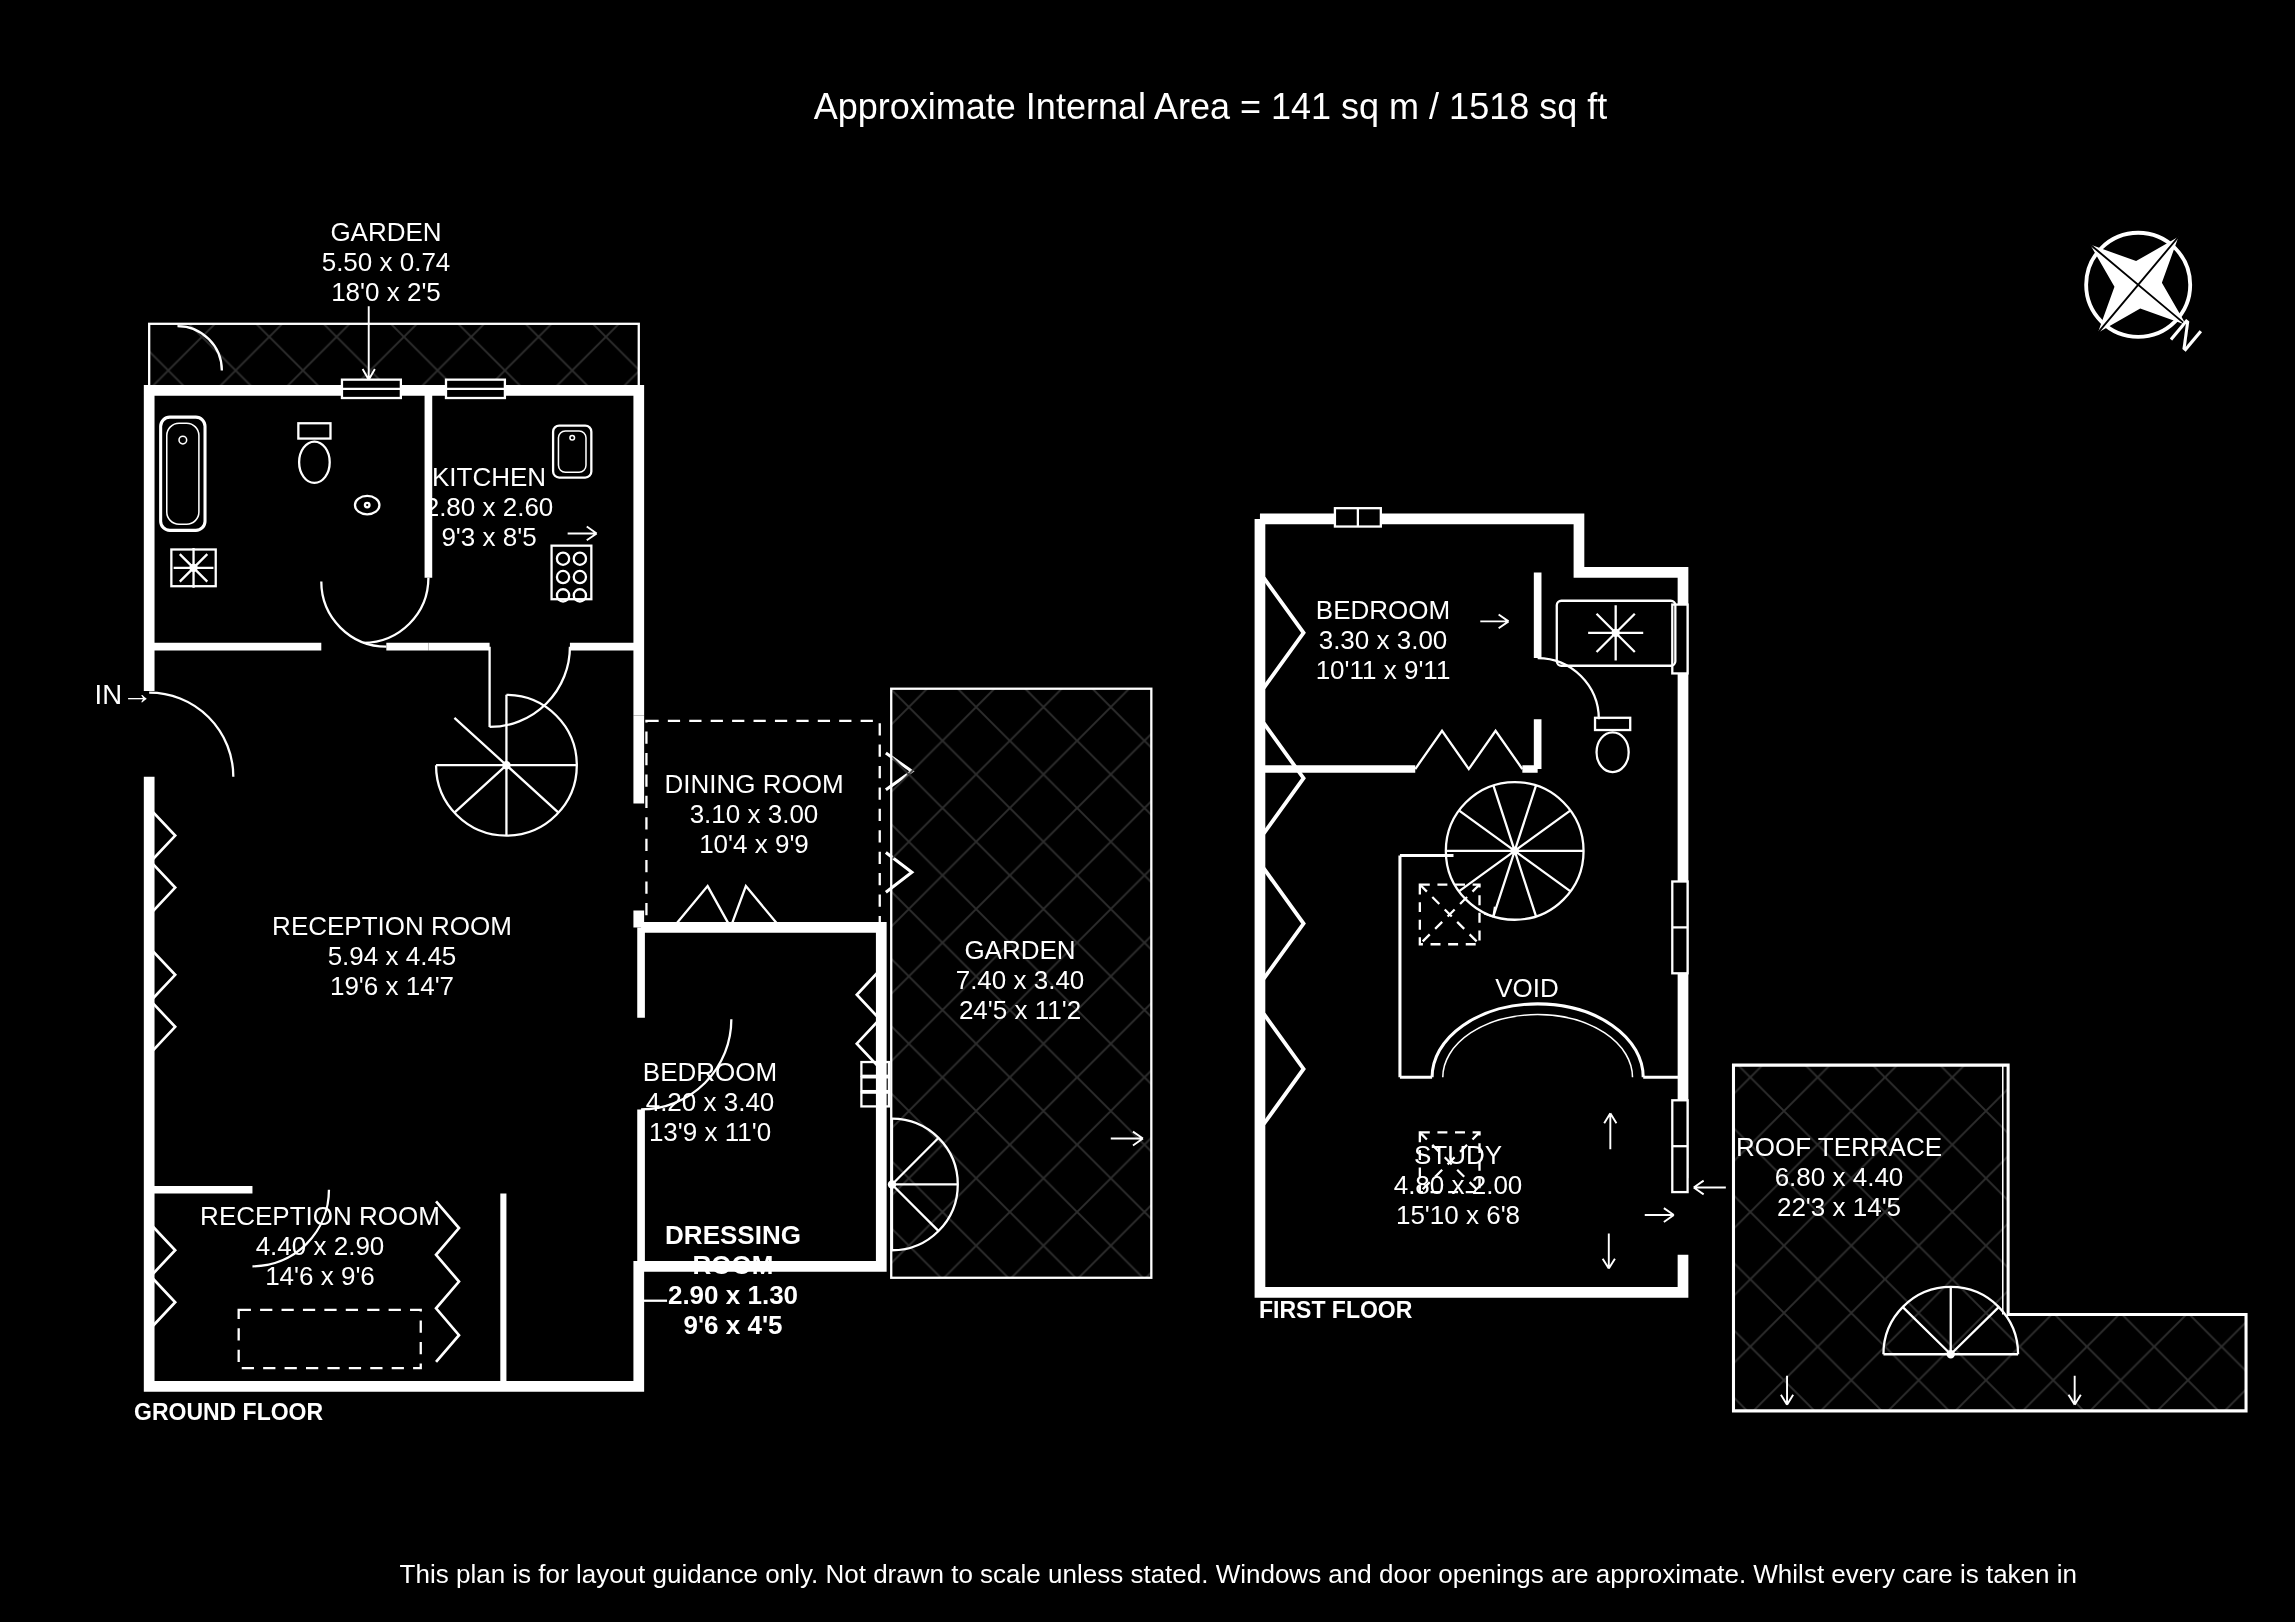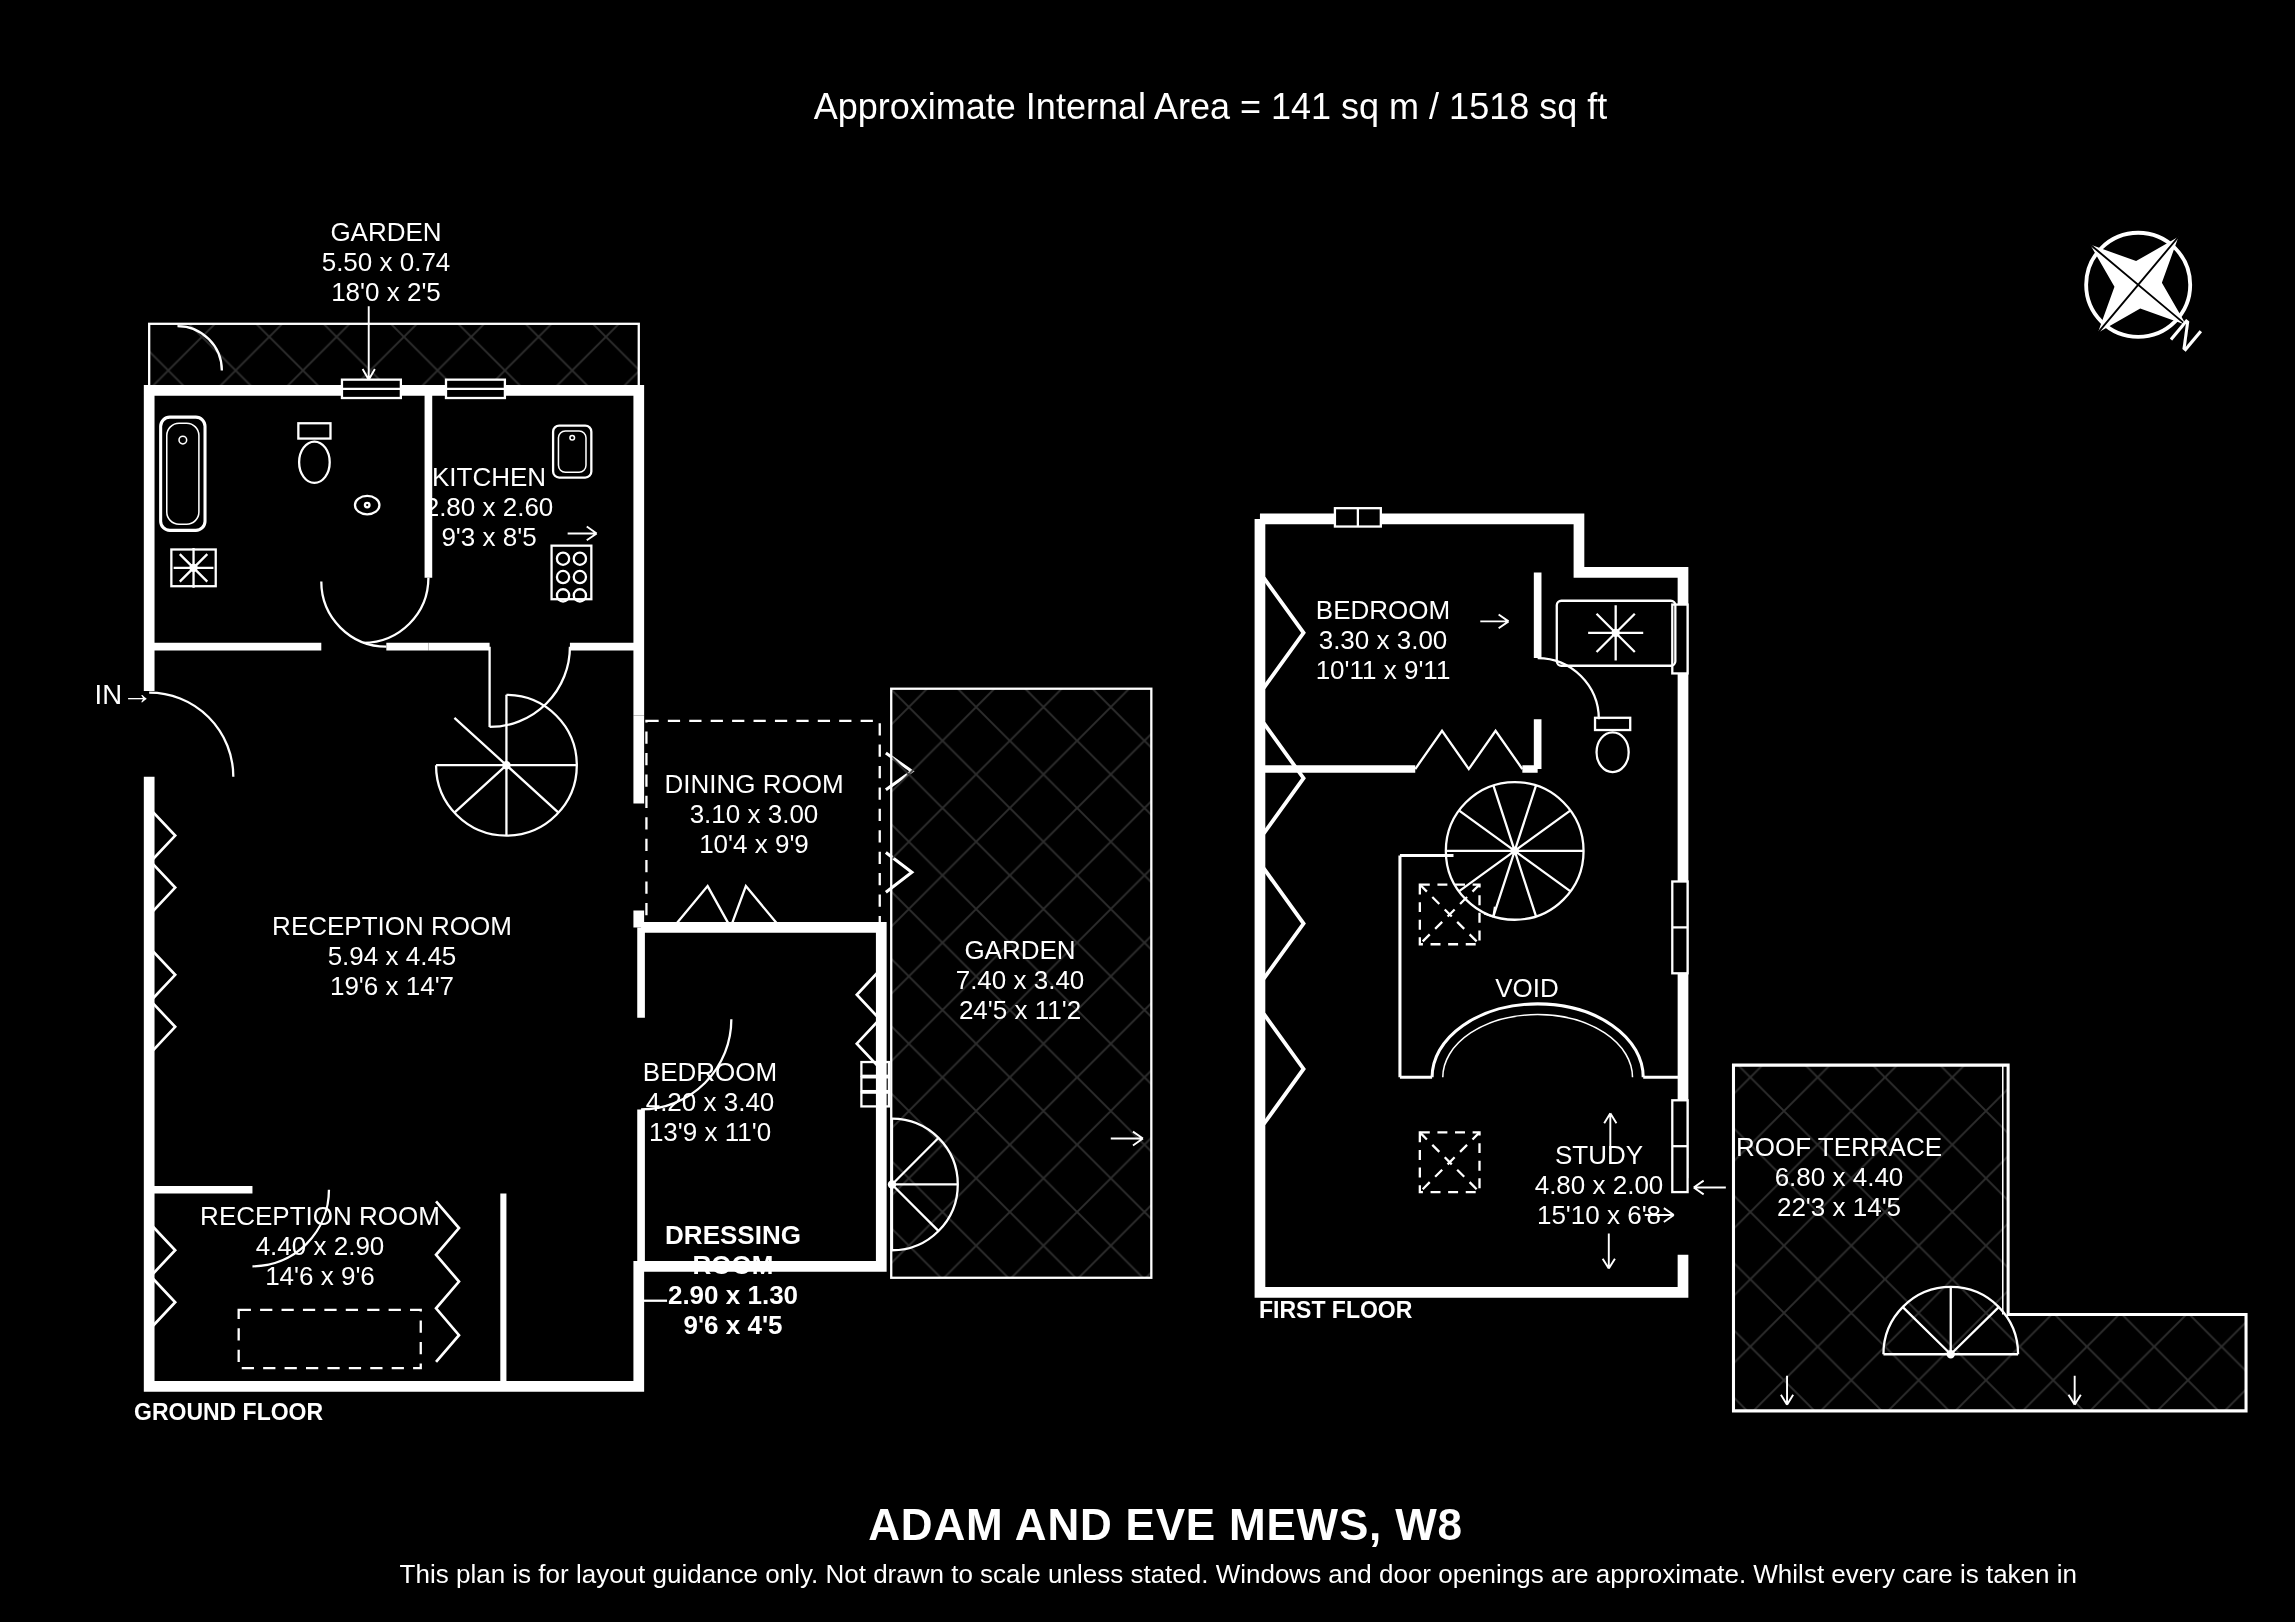--- a/index.html
+++ b/index.html
@@ -295,38 +295,37 @@
 <div class="room-label" style="left:1383px; top:595px;">
   <div>BEDROOM</div>
   <div>3.30 x 3.00</div>
   <div>10'11 x 9'11</div>
 </div>
 
 <div class="room-label" style="left:1527px; top:973px;">
   <div>VOID</div>
 </div>
 
-<div class="room-label" style="left:1599px; top:1140px;">
+<div class="room-label" style="left:1458px; top:1140px;">
   <div>STUDY</div>
   <div>4.80 x 2.00</div>
   <div>15'10 x 6'8</div>
 </div>
 
 <div class="room-label" style="left:1839px; top:1132px;">
   <div>ROOF TERRACE</div>
   <div>6.80 x 4.40</div>
   <div>22'3 x 14'5</div>
 </div>
 
 <div class="floor-label" style="left:134px; top:1399px;">GROUND FLOOR</div>
 <div class="floor-label" style="left:1259px; top:1297px;">FIRST FLOOR</div>
 
 <div class="entry-label"><span>IN</span><span class="arr">→</span></div>
 
 <div class="north-label">N</div>
 
-<div class="address">ADAM AND EVE MEWS, W8</div>
 <div class="disclaimer">
   <div>This plan is for layout guidance only. Not drawn to scale unless stated. Windows and door openings are approximate. Whilst every care is taken in</div>
 </div>
 
 </div>
 
 
 </body></html>

